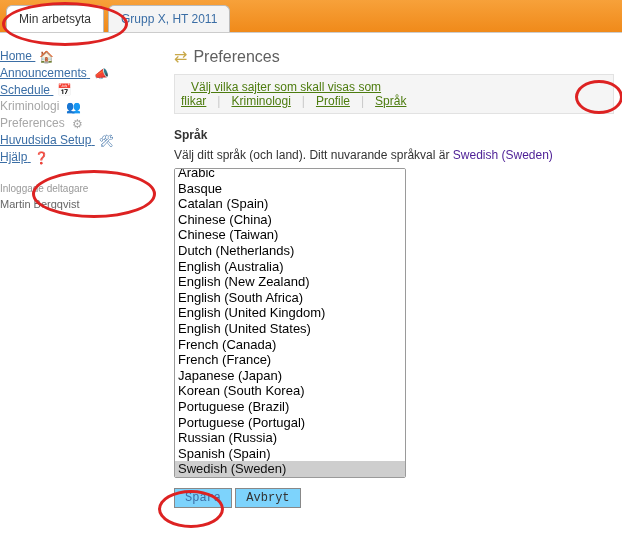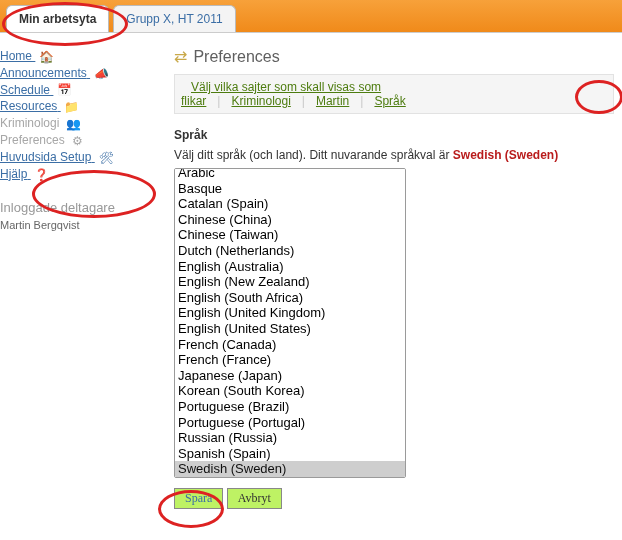--- a/index.html
+++ b/index.html
@@ -1,74 +1,73 @@
 <!DOCTYPE html>
 <html><head>
 <meta charset="utf-8">
 <style>
 html,body{margin:0;padding:0;font-family:Verdana,Arial,sans-serif;font-size:12px;color:#333;background:#fff}
 body{width:622px;height:540px;overflow:hidden;position:relative;background:#fff}
 .tabbar{background:linear-gradient(#f7a13a,#f08a1a);height:32px;display:flex;align-items:flex-end;padding:0 6px;border-bottom:1px solid #ccc}
 .tab{background:#f4f4f4;border:1px solid #bbb;border-bottom:none;border-radius:6px 6px 0 0;padding:6px 12px;margin-right:4px;color:#3b6ea5;cursor:pointer;font-size:12px}
-.tab.active{background:#fff;font-weight:bold;color:#333}
+.tab.active{background:#fff;font-weight:normal;color:#333}
 .wrap{display:flex}
 .side{width:162px;padding:14px 0 0 0;}
 .side a{display:block;color:#3b6ea5;text-decoration:underline;margin:2px 0;font-size:12px}
 .side a.dim{color:#a7a7a7;text-decoration:none}
 .side .ico{display:inline-block;width:14px;height:14px;margin-left:4px;vertical-align:middle}
 .help{margin-top:4px}
-.loggedhdr{color:#999;font-size:13px;margin:18px 20px 4px 0}
+.loggedhdr{color:#999;font-size:10px;margin:18px 20px 4px 0}
 .username{color:#666;font-size:11px;margin-right:8px}
 .main{flex:1;padding:14px 8px 0 12px}
 .title{color:#5f5f5f;font-size:16px;margin:0 0 8px 0;display:flex;align-items:center}
 .title .arrows{color:#c9a94a;margin-right:6px}
 .subnav{background:#f5f5f5;border:1px solid #e2e2e2;padding:5px 6px;margin-bottom:14px}
 .subnav a{color:#4d7c0f;text-decoration:underline;margin:0 10px;font-size:12px}
 .subnav .sep{color:#c9c9c9;margin:0 1px}
 .seclabel{font-weight:bold;margin-bottom:6px}
 .desc{margin-bottom:6px}
-.desc .cur{color:#b91c1c;font-weight:bold}
+.desc .cur{color:#4c1d95;font-weight:normal}
 select.langlist{width:232px;height:310px;font-family:Arial,sans-serif;font-size:13px;border:1px solid #9a9a9a}
 select.langlist option{padding:0 3px}
 .btnrow{margin-top:10px}
-button.btn{font-family:Liberation Serif, serif;font-size:12px;padding:2px 10px;border:1px solid #888;background:#bef264;cursor:pointer;color:#333}
+button.btn{font-family:Liberation Mono, monospace;font-size:12px;padding:2px 10px;border:1px solid #888;background:#7dd3fc;cursor:pointer;color:#333}
 button.btn.primary{color:#3b6ea5}
 
 .circle{position:absolute;border:3px solid #d22;border-radius:50%;pointer-events:none}
 </style>
 </head>
 <body>
 
 <div class="tabbar" id="tabbar">
     <div class="tab active">Min arbetsyta</div>
     <div class="tab">Grupp X, HT 2011</div>
   </div>
 
 <div class="wrap">
   <div class="side">
     <div id="sidelinks">
         <a href="#"><span>Home</span> <span class="ico">🏠</span></a>
         <a href="#"><span>Announcements</span> <span class="ico">📣</span></a>
         <a href="#"><span>Schedule</span> <span class="ico">📅</span></a>
-        <a href="#"><span>Resources</span> <span class="ico">📁</span></a>
         <a href="#" class="dim"><span>Kriminologi</span> <span class="ico">👥</span></a>
         <a href="#" class="dim"><span>Preferences</span> <span class="ico">⚙</span></a>
         <a href="#"><span>Huvudsida Setup</span> <span class="ico">🛠</span></a>
       </div>
     <a href="#" class="help"><span>Hjälp</span> <span class="ico">❓</span></a>
     <div class="loggedhdr">Inloggade deltagare</div>
     <div class="username">Martin Bergqvist</div>
   </div>
 
   <div class="main">
     <div class="title">
       <span class="arrows">⇄</span>
       <span>Preferences</span>
     </div>
-    <div class="subnav" id="subnav"><a href="#">Välj vilka sajter som skall visas som flikar</a><span class="sep">|</span><a href="#">Kriminologi</a><span class="sep">|</span><a href="#">Martin</a><span class="sep">|</span><a href="#">Språk</a></div>
+    <div class="subnav" id="subnav"><a href="#">Välj vilka sajter som skall visas som flikar</a><span class="sep">|</span><a href="#">Kriminologi</a><span class="sep">|</span><a href="#">Profile</a><span class="sep">|</span><a href="#">Språk</a></div>
     <div class="seclabel">Språk</div>
     <div class="desc">
       <span>Välj ditt språk (och land). Ditt nuvarande språkval är </span><span class="cur">Swedish (Sweden)</span>
     </div>
     <select size="20" class="langlist" id="langlist">
         <option>Arabic</option>
         <option>Basque</option>
         <option>Catalan (Spain)</option>
         <option>Chinese (China)</option>
         <option>Chinese (Taiwan)</option>

